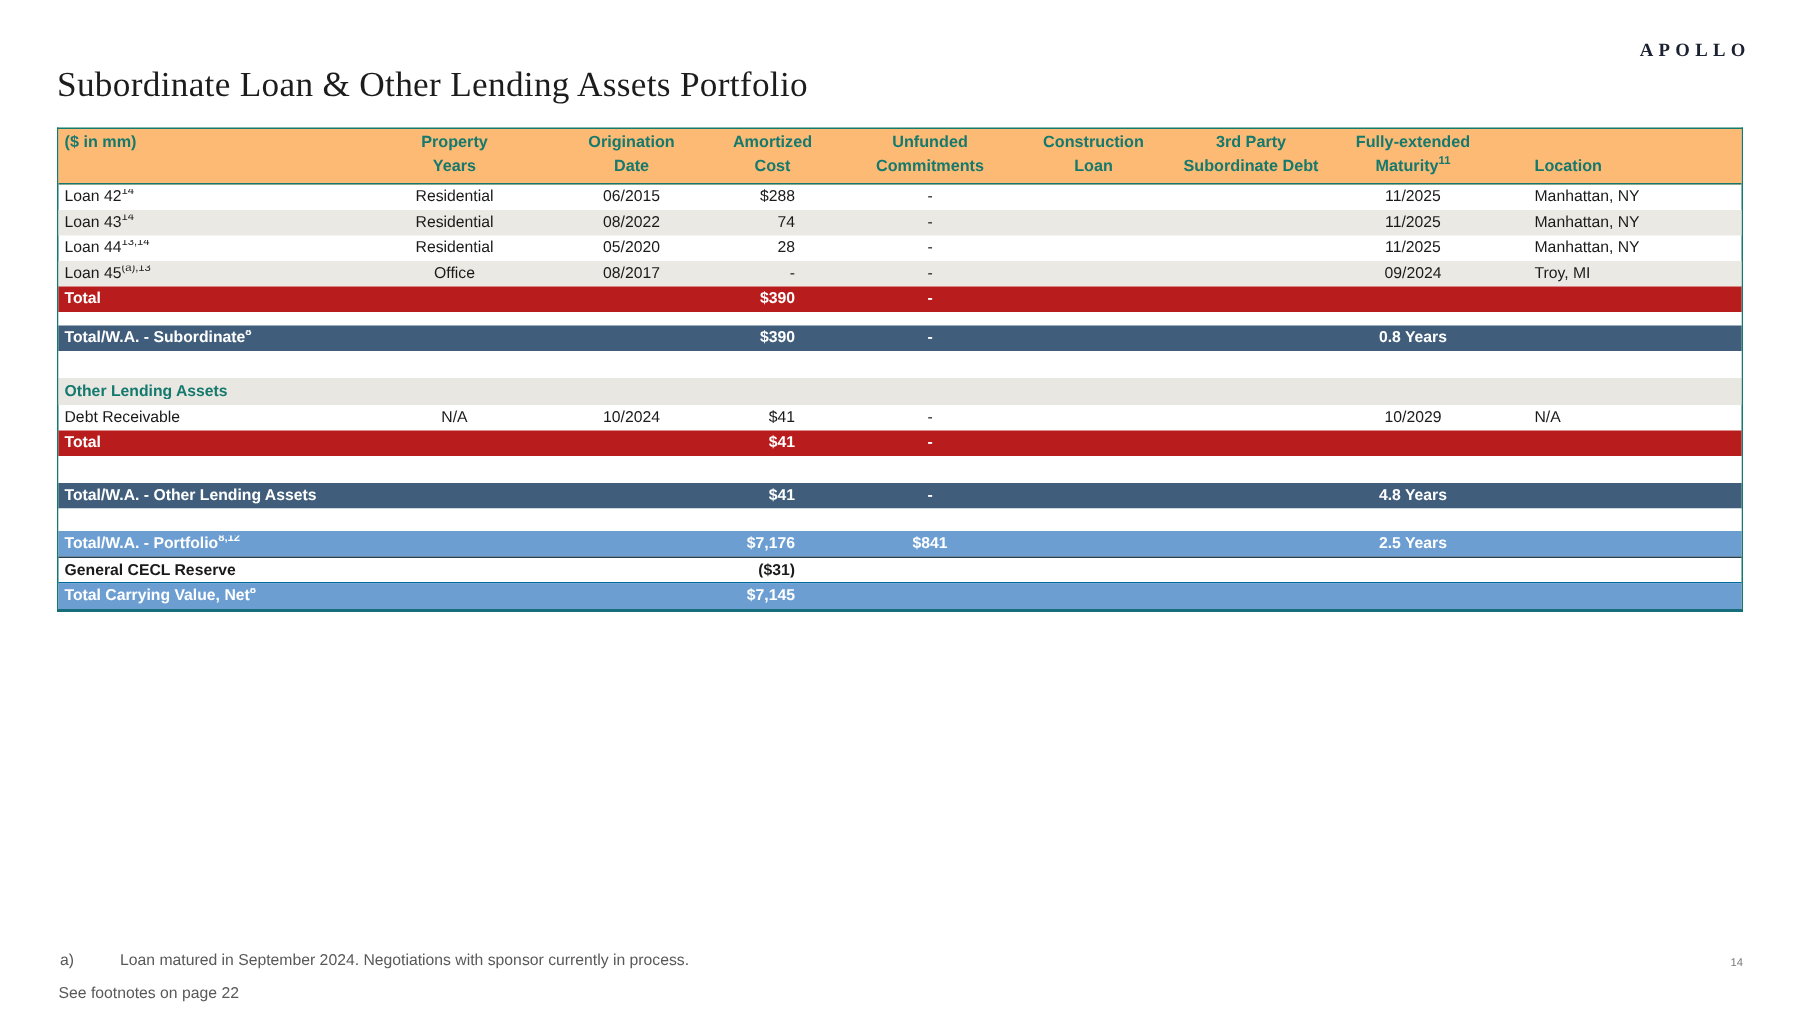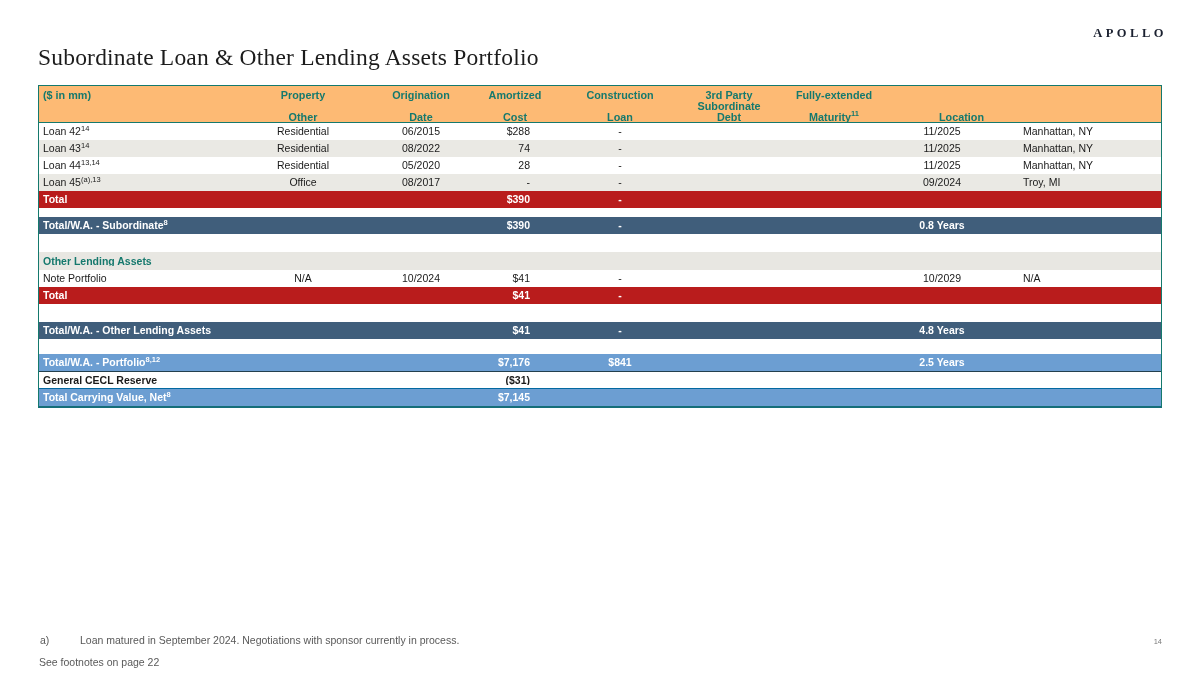--- a/index.html
+++ b/index.html
@@ -58,29 +58,33 @@
 <div class="title">Subordinate Loan &amp; Other Lending Assets Portfolio</div>
 
 <div class="tbl">
 
   <div class="tr th-row">
     <div class="th first">
         <span>($ in mm)</span>
       </div>
     <div class="th">
         <span>Property</span>
-        <span>Other</span>
+        <span>Years</span>
       </div>
     <div class="th">
         <span>Origination</span>
         <span>Date</span>
       </div>
     <div class="th">
         <span>Amortized</span>
         <span>Cost</span>
+      </div>
+    <div class="th">
+        <span>Unfunded</span>
+        <span>Commitments</span>
       </div>
     <div class="th">
         <span>Construction</span>
         <span>Loan</span>
       </div>
     <div class="th">
         <span>3rd Party</span>
         <span>Subordinate Debt</span>
       </div>
     <div class="th">
@@ -170,21 +174,21 @@
     <div class="td"></div>
       <div class="td"></div>
       <div class="td"></div>
       <div class="td"></div>
     <div class="td"></div>
       <div class="td"></div>
       <div class="td"></div>
       <div class="td"></div>
   </div>
   <div class="tr">
-    <div class="td c-label">Note Portfolio</div>
+    <div class="td c-label">Debt Receivable</div>
     <div class="td c-center">N/A</div>
     <div class="td c-center">10/2024</div>
     <div class="td c-cost">$41</div>
     <div class="td c-center">-</div>
     <div class="td"></div>
       <div class="td"></div>
     <div class="td c-center">10/2029</div>
     <div class="td c-loc">N/A</div>
   </div>
   <div class="tr r-green">

